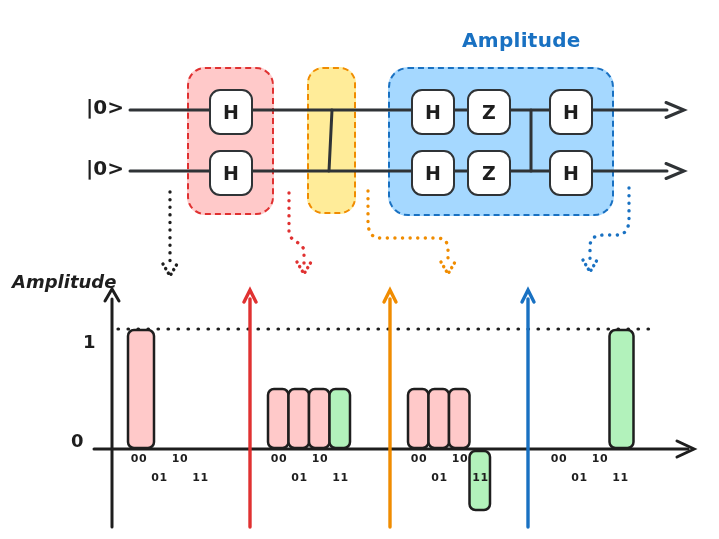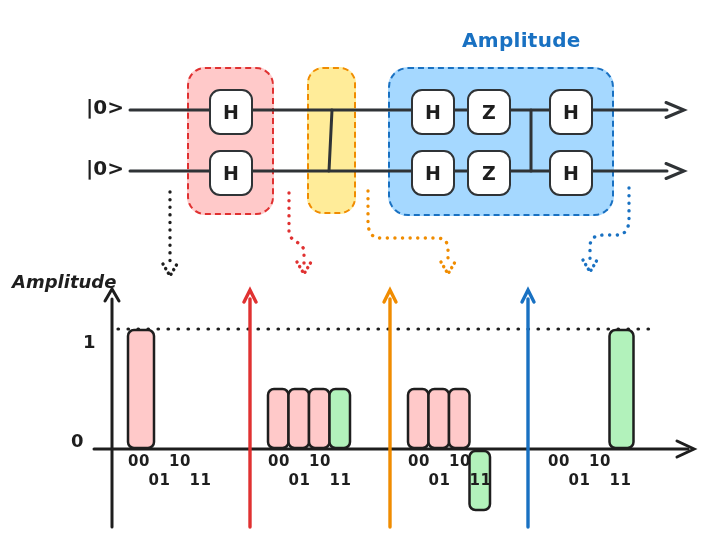--- a/index.html
+++ b/index.html
@@ -29,21 +29,21 @@
   .gate{position:absolute;z-index:3;width:40px;height:42px;background:#ffffff;
         border:2.6px solid #2f3336;border-radius:11px;display:flex;
         align-items:center;justify-content:center;font-size:19px;font-weight:600;}
   
   #draw-layer{position:absolute;left:0;top:0;z-index:2;}
   
   #amplitude-label{left:12px;top:271px;font-size:18px;font-weight:600;font-style:italic;z-index:4;}
   .ytick{position:absolute;z-index:4;font-size:18px;font-weight:600;}
   #ytick-1{left:83px;top:331px;}
   #ytick-0{left:71px;top:430px;}
-  .xtick{position:absolute;z-index:5;font-size:15px;font-weight:600;letter-spacing:.5px;
+  .xtick{position:absolute;z-index:5;font-size:11px;font-weight:600;letter-spacing:.5px;
          width:24px;text-align:center;}
 </style>
 </head>
 <body>
 
 <div id="stage">
 
   <div class="section-box" id="sp-box"></div>
   <div class="section-box" id="oracle-box"></div>
   <div class="section-box" id="diffuser-box"></div>

